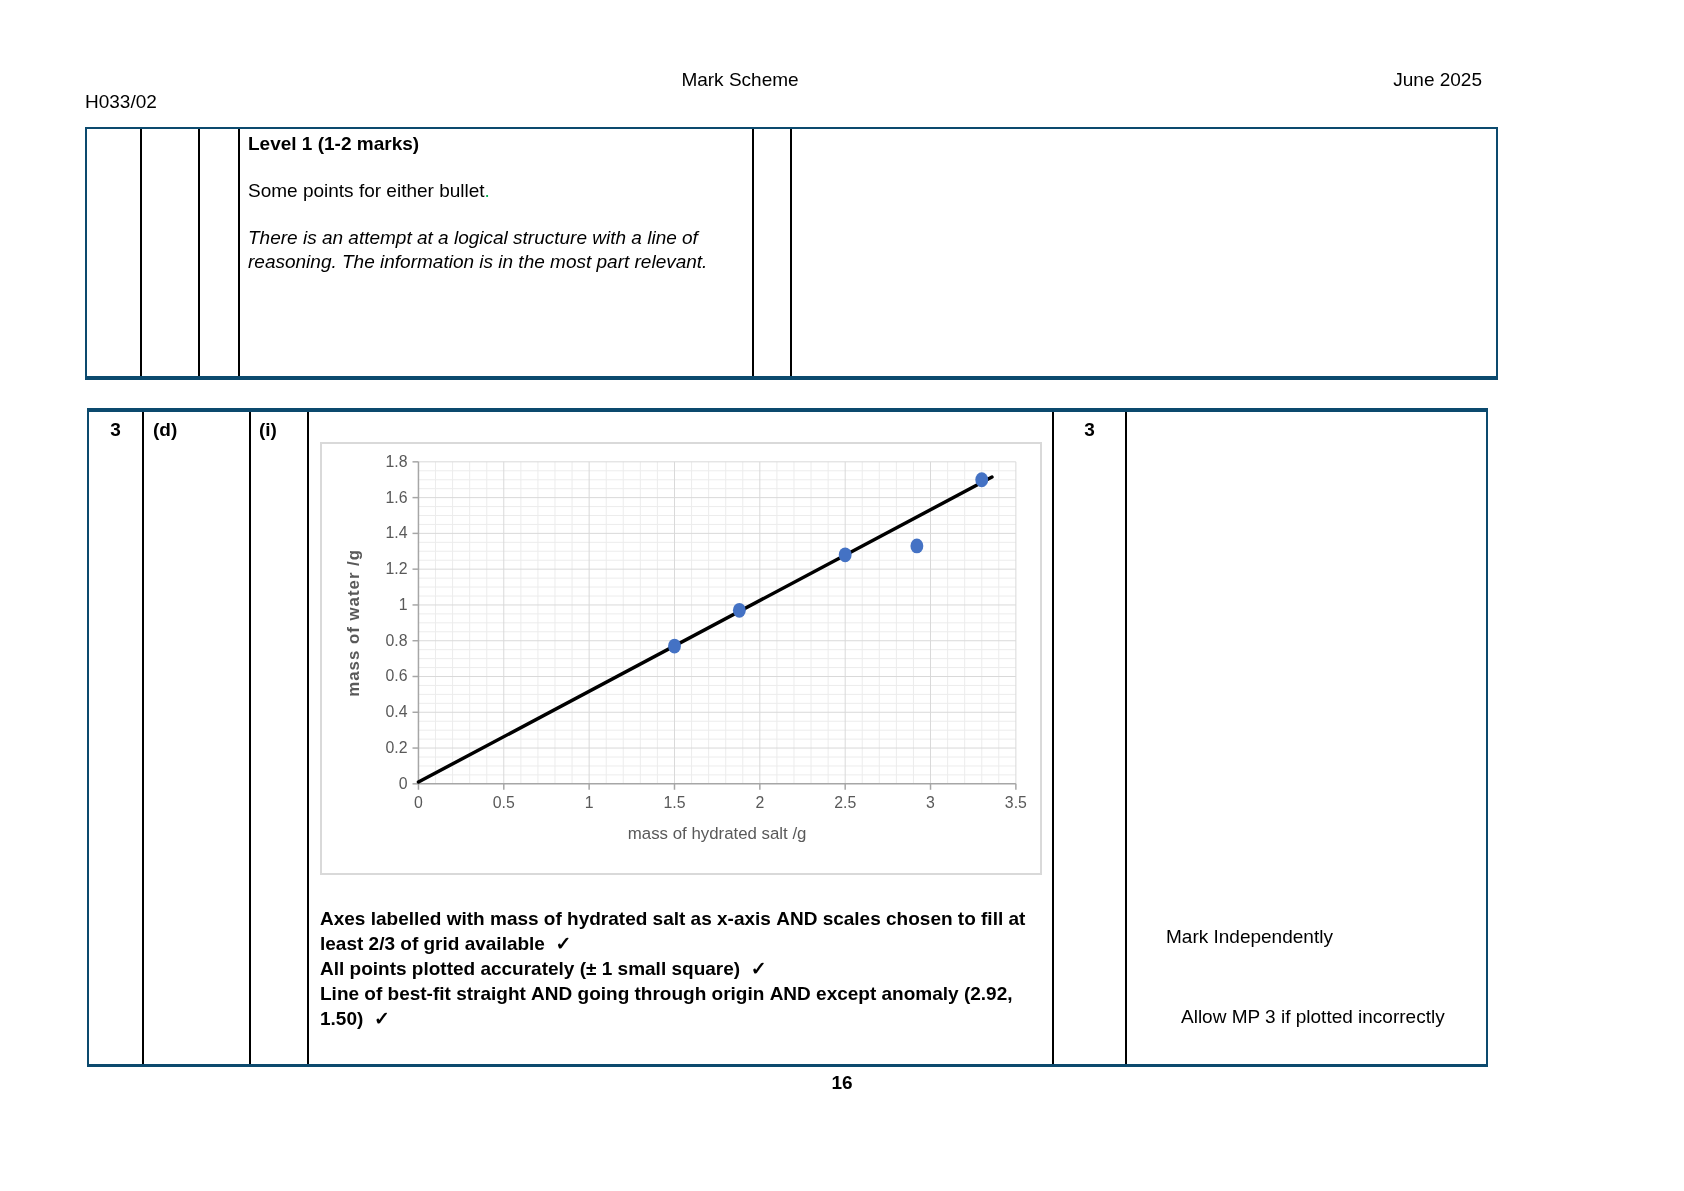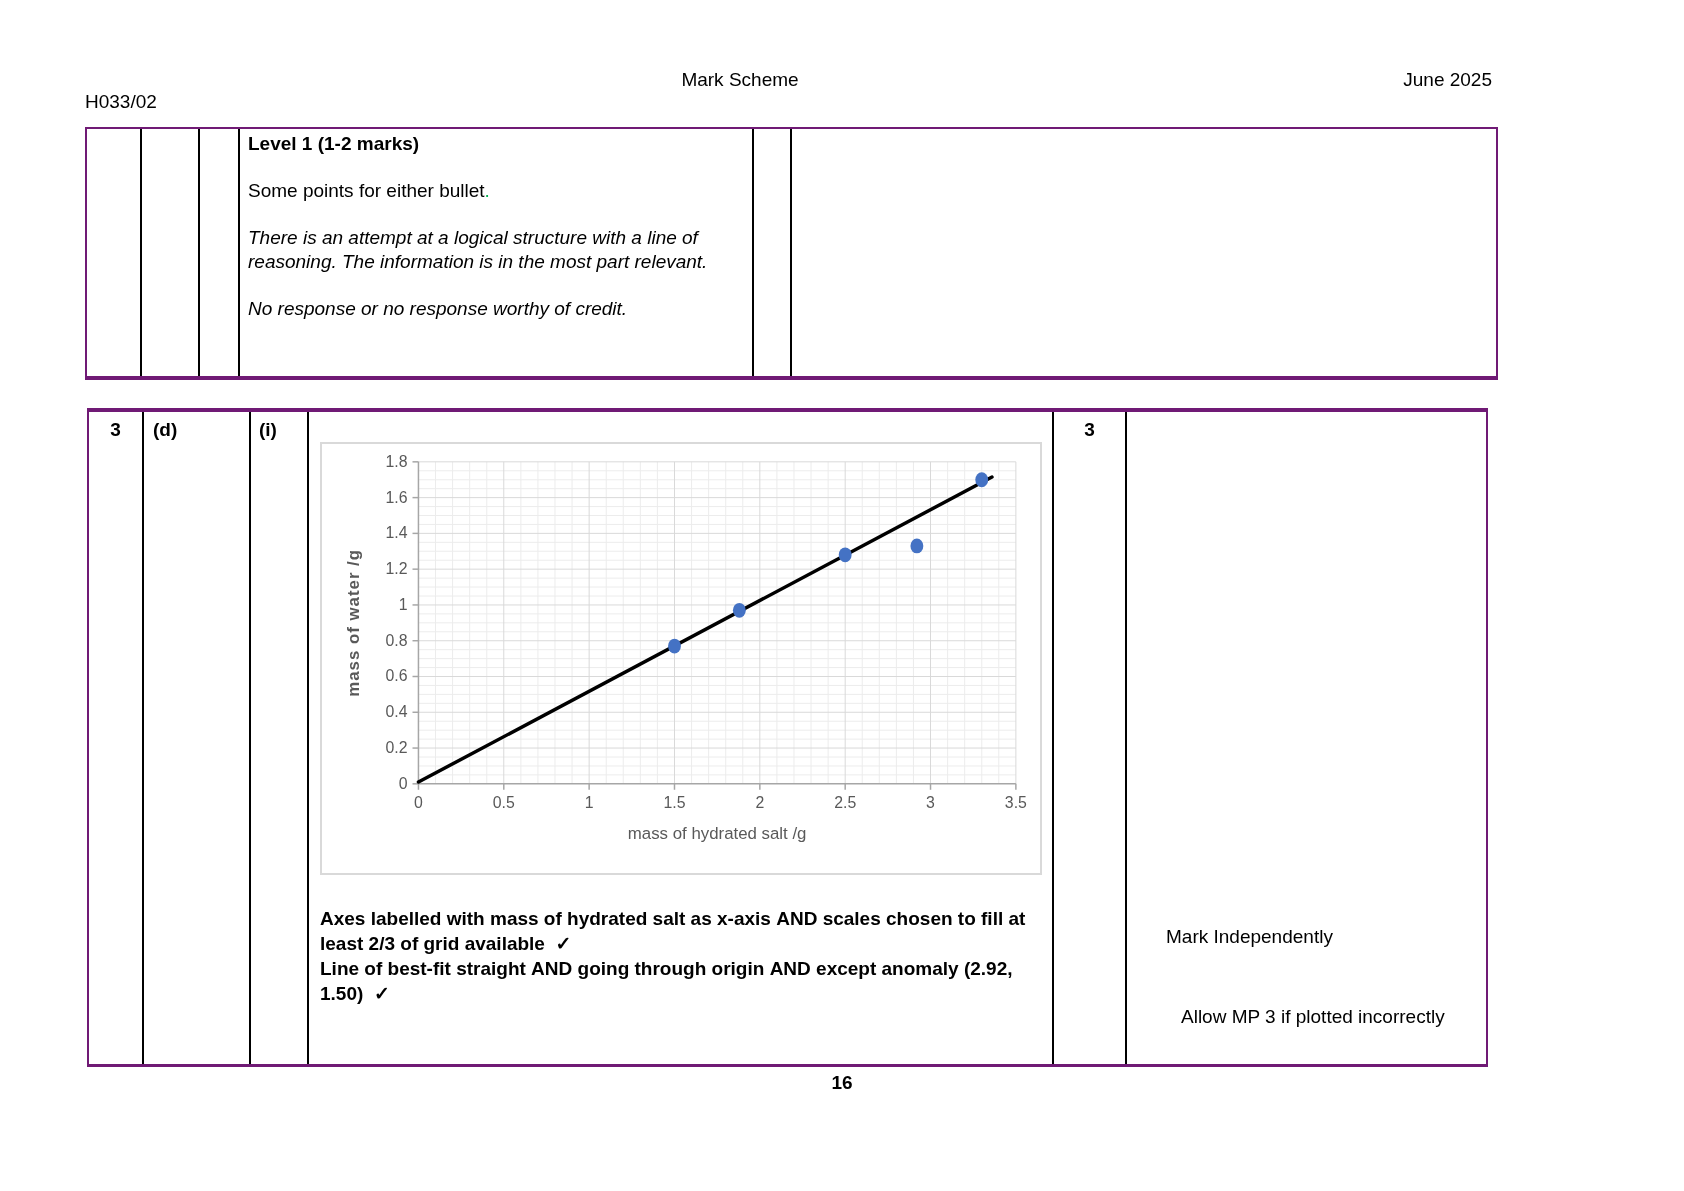--- a/index.html
+++ b/index.html
@@ -5,23 +5,23 @@
   html,body{margin:0;padding:0;}
   body{
     width:1684px;height:1191px;position:relative;background:#ffffff;
     font-family:"Liberation Sans",sans-serif;color:#000;
     font-size:19px;line-height:24px;
   }
   
   .hdr{position:absolute;top:68px;left:0;width:1684px;height:26px;}
   .hdr .left{position:absolute;left:85px;margin-top:22px;}
   .hdr .center{position:absolute;left:0;width:1480px;text-align:center;}
-  .hdr .right{position:absolute;right:192px;}
-  
-  .tbl{position:absolute;background:#fff;box-sizing:border-box;border:2px solid #701a75;}
+  .hdr .right{position:absolute;right:202px;}
+  
+  .tbl{position:absolute;background:#fff;box-sizing:border-box;border:2px solid #0c4a6e;}
   #table1{left:85px;top:127px;width:1413px;height:253px;border-bottom-width:4px;}
   #table2{left:87px;top:408px;width:1401px;height:659px;border-top-width:4px;border-bottom-width:3px;}
   .vline{position:absolute;top:0;bottom:0;width:2px;background:#000;}
   .cellq{position:absolute;font-weight:bold;}
   
   #t1text{position:absolute;left:161px;top:3px;width:500px;}
   #t1text p{margin:0;}
   .gap{margin-bottom:23px !important;}
   .italic{font-style:italic;}
   .bold{font-weight:bold;}
@@ -52,21 +52,20 @@
   <div class="vline" style="left:53px"></div>
   <div class="vline" style="left:111px"></div>
   <div class="vline" style="left:151px"></div>
   <div class="vline" style="left:665px"></div>
   <div class="vline" style="left:703px"></div>
 
   <div id="t1text">
     <p class="bold gap">Level 1 (1-2 marks)</p>
     <p class="gap"><span>Some points for either bullet</span><span class="greendot">.</span></p>
     <p class="italic gap">There is an attempt at a logical structure with a line of reasoning. The information is in the most part relevant.</p>
-    <p class="italic">No response or no response worthy of credit.</p>
   </div>
 </div>
 
 <div class="tbl" id="table2">
   <div class="vline" style="left:53px"></div>
   <div class="vline" style="left:160px"></div>
   <div class="vline" style="left:218px"></div>
   <div class="vline" style="left:963px"></div>
   <div class="vline" style="left:1036px"></div>
 
@@ -191,20 +190,21 @@
         <ellipse cx="354.42857142857144" cy="203.97222222222223" rx="6.5" ry="7.5" fill="#4472C4"></ellipse>
         <ellipse cx="419.8971428571428" cy="167.86111111111111" rx="6.5" ry="7.5" fill="#4472C4"></ellipse>
         <ellipse cx="526.7142857142858" cy="111.88888888888889" rx="6.5" ry="7.5" fill="#4472C4"></ellipse>
         <ellipse cx="599.0742857142857" cy="102.86111111111111" rx="6.5" ry="7.5" fill="#4472C4"></ellipse>
         <ellipse cx="664.5428571428571" cy="36.05555555555554" rx="6.5" ry="7.5" fill="#4472C4"></ellipse>
       </svg>
   </div>
 
   <div id="answer">
     <p><span>Axes labelled with mass of hydrated salt as x-axis </span><b>AND</b><span> scales chosen to fill at least 2/3 of grid available &nbsp;</span><b>✓</b></p>
+    <p><span>All points plotted accurately (± 1 small square) &nbsp;</span><b>✓</b></p>
     <p><span>Line of best-fit straight </span><b>AND</b><span> going through origin </span><b>AND</b><span> except anomaly (2.92, 1.50) &nbsp;</span><b>✓</b></p>
   </div>
 
   <div id="markcell">3</div>
 
   <div id="guide1">Mark Independently</div>
   <div id="guide2">Allow MP 3 if plotted incorrectly</div>
 </div>
 
 <div id="pagenum">16</div>

